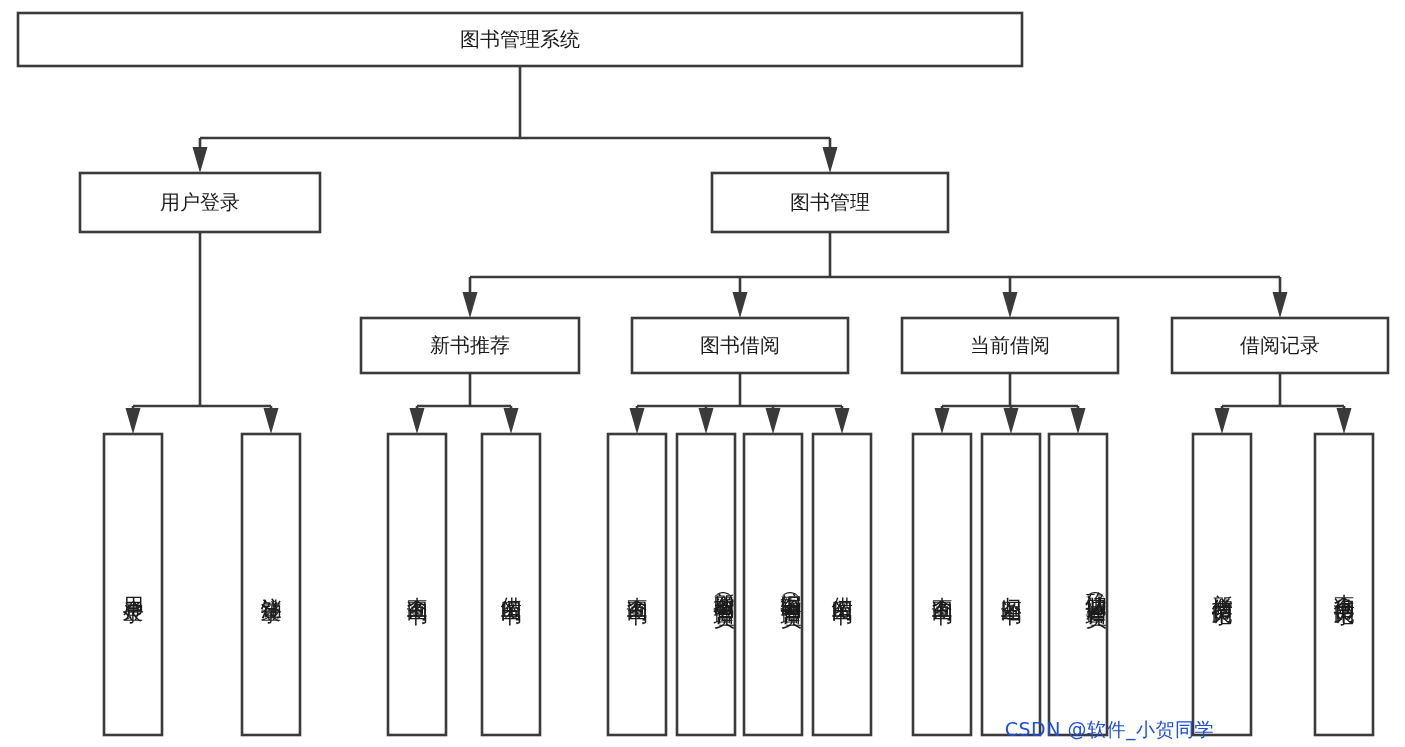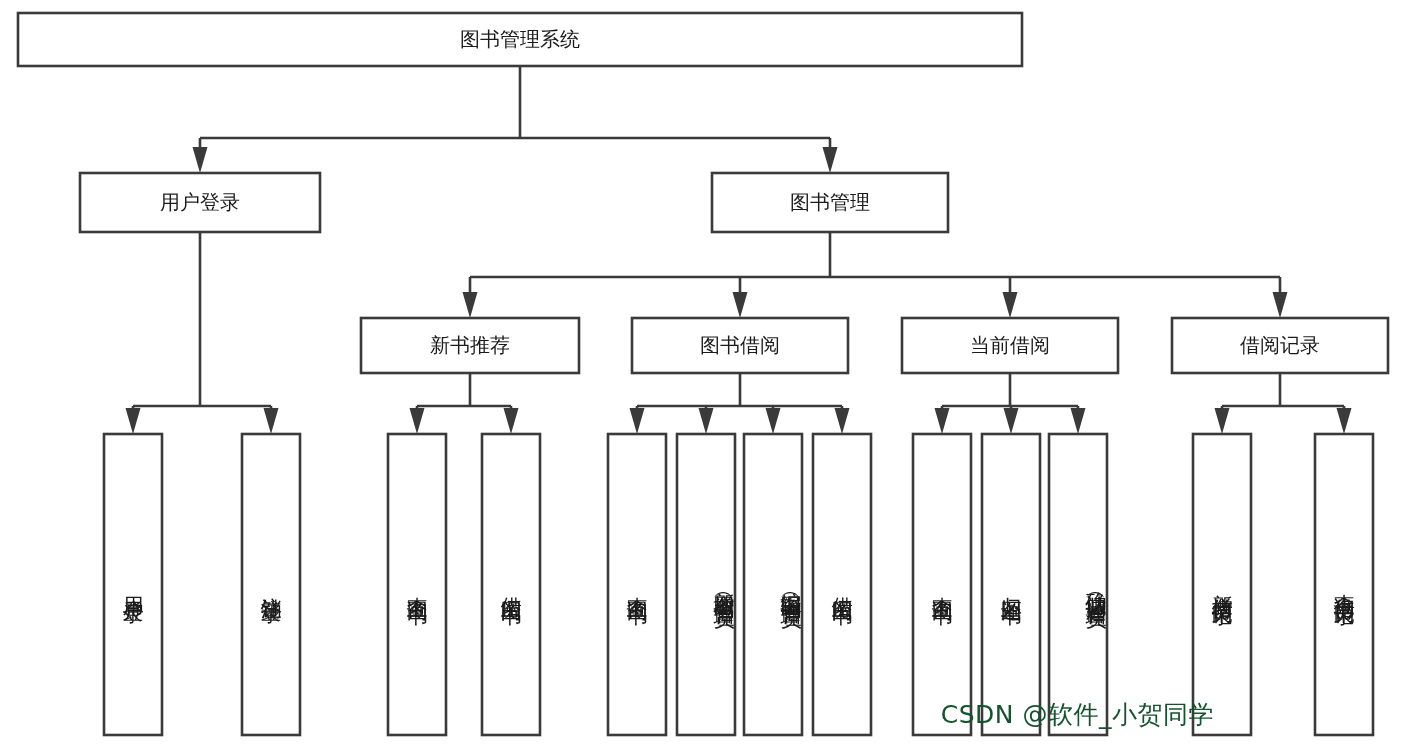--- a/index.html
+++ b/index.html
@@ -60,24 +60,24 @@
     line-height: 1.06;
     letter-spacing: 2.5px;
     color: #1b1b1b;
     white-space: nowrap;
     pointer-events: none;
     text-align: center;
   }
   .watermark {
     position: absolute;
     right: 14px;
-    bottom: 16px;
-    font-family: "DejaVu Sans", "Liberation Sans", sans-serif;
-    font-size: 25px;
-    color: #14532d;
+    bottom: 4px;
+    font-family: "DejaVu Sans", "Liberation Sans", sans-serif;
+    font-size: 19px;
+    color: #1d4ed8;
     letter-spacing: 0.5px;
     white-space: nowrap;
   }
 </style>
 </head>
 <body>
 
 <div id="diagram-root">
   <svg class="diagram-canvas" viewBox="0 0 1405 747">
     <g id="edge-layer">

